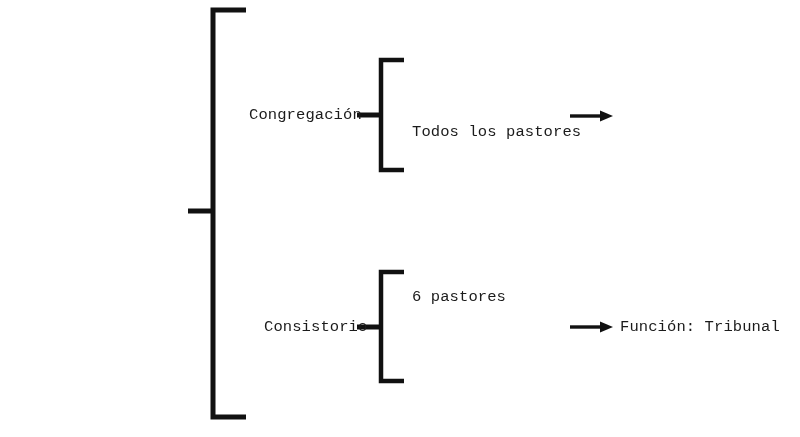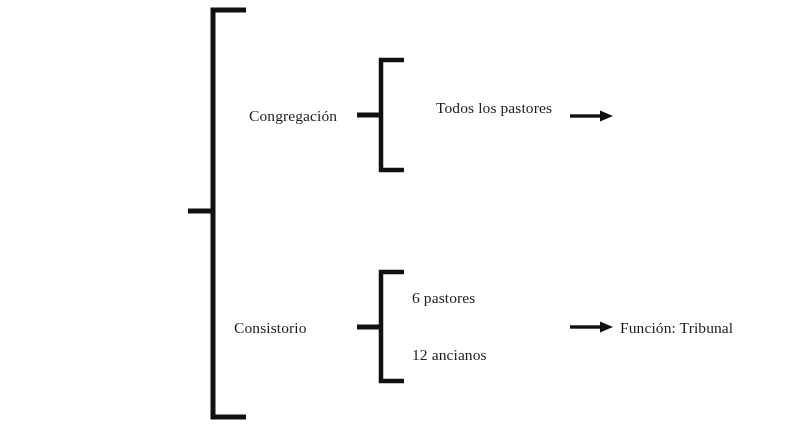--- a/index.html
+++ b/index.html
@@ -19,31 +19,31 @@
   }
   #diagram-svg {
     position: absolute;
     left: 0;
     top: 0;
     width: 800px;
     height: 437px;
   }
   .node-label {
     position: absolute;
-    font-family: Liberation Serif, serif;
+    font-family: Liberation Mono, monospace;
     font-size: 15.5px;
     line-height: 1.1;
     color: #1b1b1b;
     white-space: nowrap;
     letter-spacing: 0.1px;
   }
   .lbl-root      { left: 32px;  top: 203px; }
   .lbl-branch-1  { left: 249px; top: 107px; }
-  .lbl-branch-2  { left: 234px; top: 319px; }
-  .lbl-leaf-1    { left: 412px; top: 99px; margin-left: 24px; }
+  .lbl-branch-2  { left: 264px; top: 319px; }
+  .lbl-leaf-1    { left: 412px; top: 124px; }
   .lbl-leaf-2    { left: 412px; top: 289px; }
   .lbl-leaf-3    { left: 412px; top: 346px; }
   .lbl-func-1    { left: 620px; top: 108px; }
   .lbl-func-2    { left: 620px; top: 319px; text-align: right; }
 </style>
 </head>
 <body>
 
 <div id="diagram-root">
 
@@ -75,17 +75,16 @@
 
   <div class="node-label lbl-branch-1">Congregación</div>
 
   <div class="node-label lbl-leaf-1">Todos los pastores</div>
 
 
   <div class="node-label lbl-branch-2">Consistorio</div>
 
   <div class="node-label lbl-leaf-2">6 pastores</div>
 
-  <div class="node-label lbl-leaf-3">12 ancianos</div>
 
   <div class="node-label lbl-func-2">Función: Tribunal</div>
 
 </div>
 
 </body></html>

